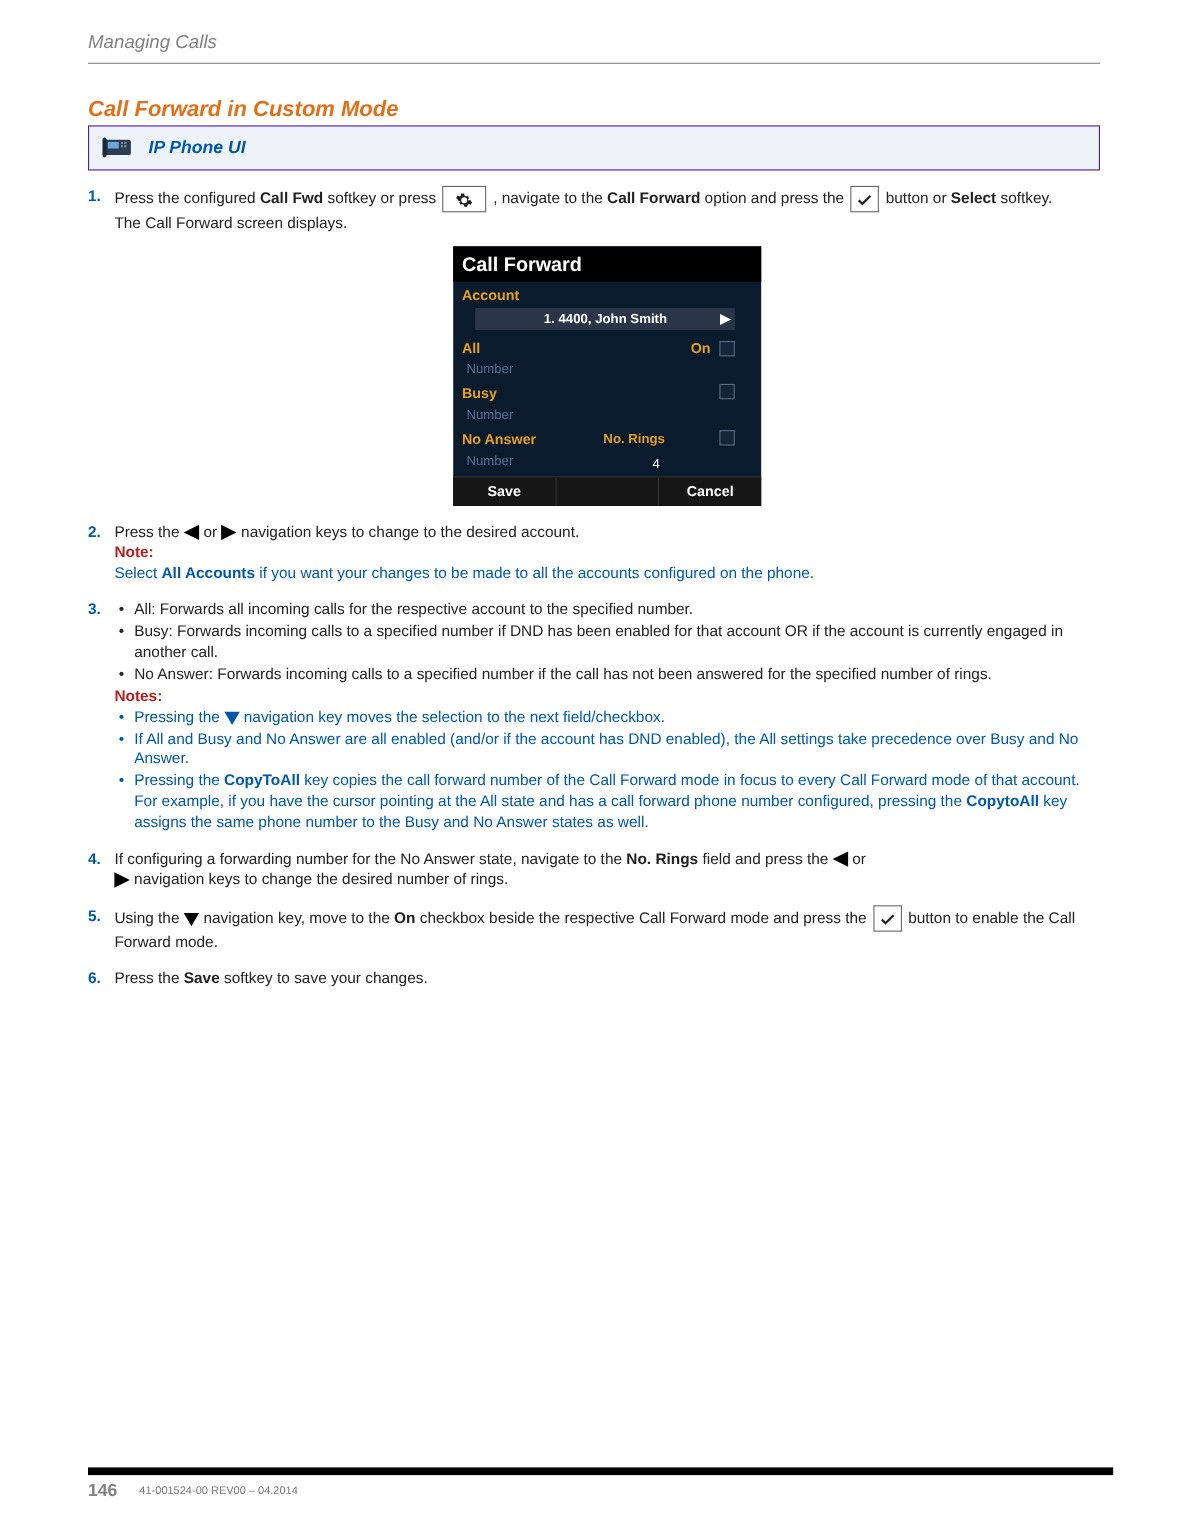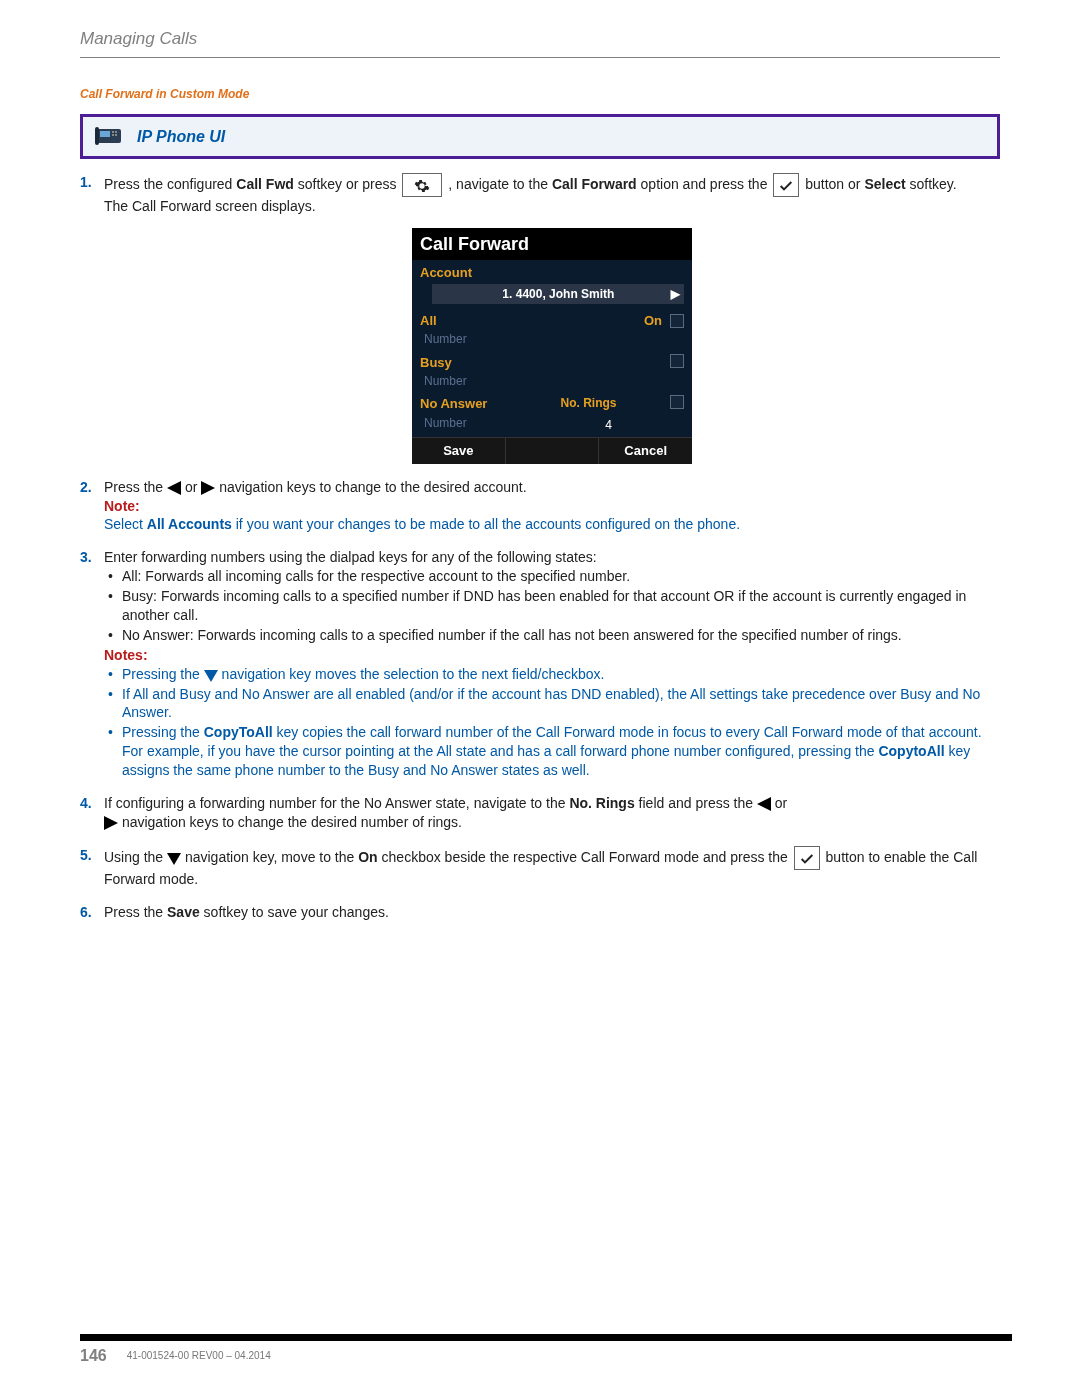--- a/index.html
+++ b/index.html
@@ -19,31 +19,31 @@
   .chapter-title {
     font-size: 17px;
     font-style: italic;
     color: #808080;
     font-weight: 400;
     padding-bottom: 6px;
     border-bottom: 1px solid #808080;
     margin-bottom: 28px;
   }
   .section-title {
-    font-size: 12px;
+    font-size: 20px;
     font-style: italic;
     font-weight: 700;
     color: #e1701a;
-    margin-bottom: 12px;
+    margin-bottom: 1px;
   }
   .callout {
     display: flex;
     align-items: center;
     gap: 12px;
-    border: 3px solid #4c1d95;
+    border: 1px solid #4c1d95;
     background: #eef3f9;
     padding: 4px 12px;
     margin-bottom: 14px;
   }
   .phone-icon { width: 30px; height: 26px; }
   .callout-title {
     font-size: 16px;
     font-weight: 700;
     font-style: italic;
     color: #0059a6;
@@ -130,21 +130,21 @@
     font-family: Arial, sans-serif;
     font-size: 12px;
   }
   .ps-title {
     background: #000;
     color: #fff;
     font-weight: 700;
     font-size: 18px;
     padding: 4px 8px;
   }
-  .ps-body { padding: 4px 8px 2px 8px; }
+  .ps-body { padding: 4px 24px 2px 8px; }
   .ps-label { color: #e6a020; font-weight: 700; font-size: 13px; }
   .ps-row { display: flex; justify-content: space-between; align-items: flex-start; color: #fff; padding: 2px 0; gap: 38px; }
   .ps-sel {
     background: #2a3648;
     color: #fff;
     display: flex;
     justify-content: space-between;
     align-items: center;
     padding: 2px 4px;
     margin: 2px 0 6px 12px;
@@ -272,21 +272,20 @@
 
     <li>
       <span>Press the </span><span class="nav-tri left"></span><span> or </span><span class="nav-tri right"></span><span> navigation keys to change to the desired account.</span>
       <div class="note-label">Note:</div>
       <div class="blue-text">
         <span>Select </span><b>All Accounts</b><span> if you want your changes to be made to all the accounts configured on the phone.</span>
       </div>
     </li>
 
     <li>
-      <span>Enter forwarding numbers using the dialpad keys for any of the following states:</span>
       <ul class="bullets">
         <li>All: Forwards all incoming calls for the respective account to the specified number.</li>
         <li>Busy: Forwards incoming calls to a specified number if DND has been enabled for that account OR if the account is currently engaged in another call.</li>
         <li>No Answer: Forwards incoming calls to a specified number if the call has not been answered for the specified number of rings.</li>
       </ul>
       <div class="note-label">Notes:</div>
       <ul class="bullets blue blue-text">
         <li>
           <span>Pressing the </span><span class="nav-tri down blue"></span><span> navigation key moves the selection to the next field/checkbox.</span>
         </li>

